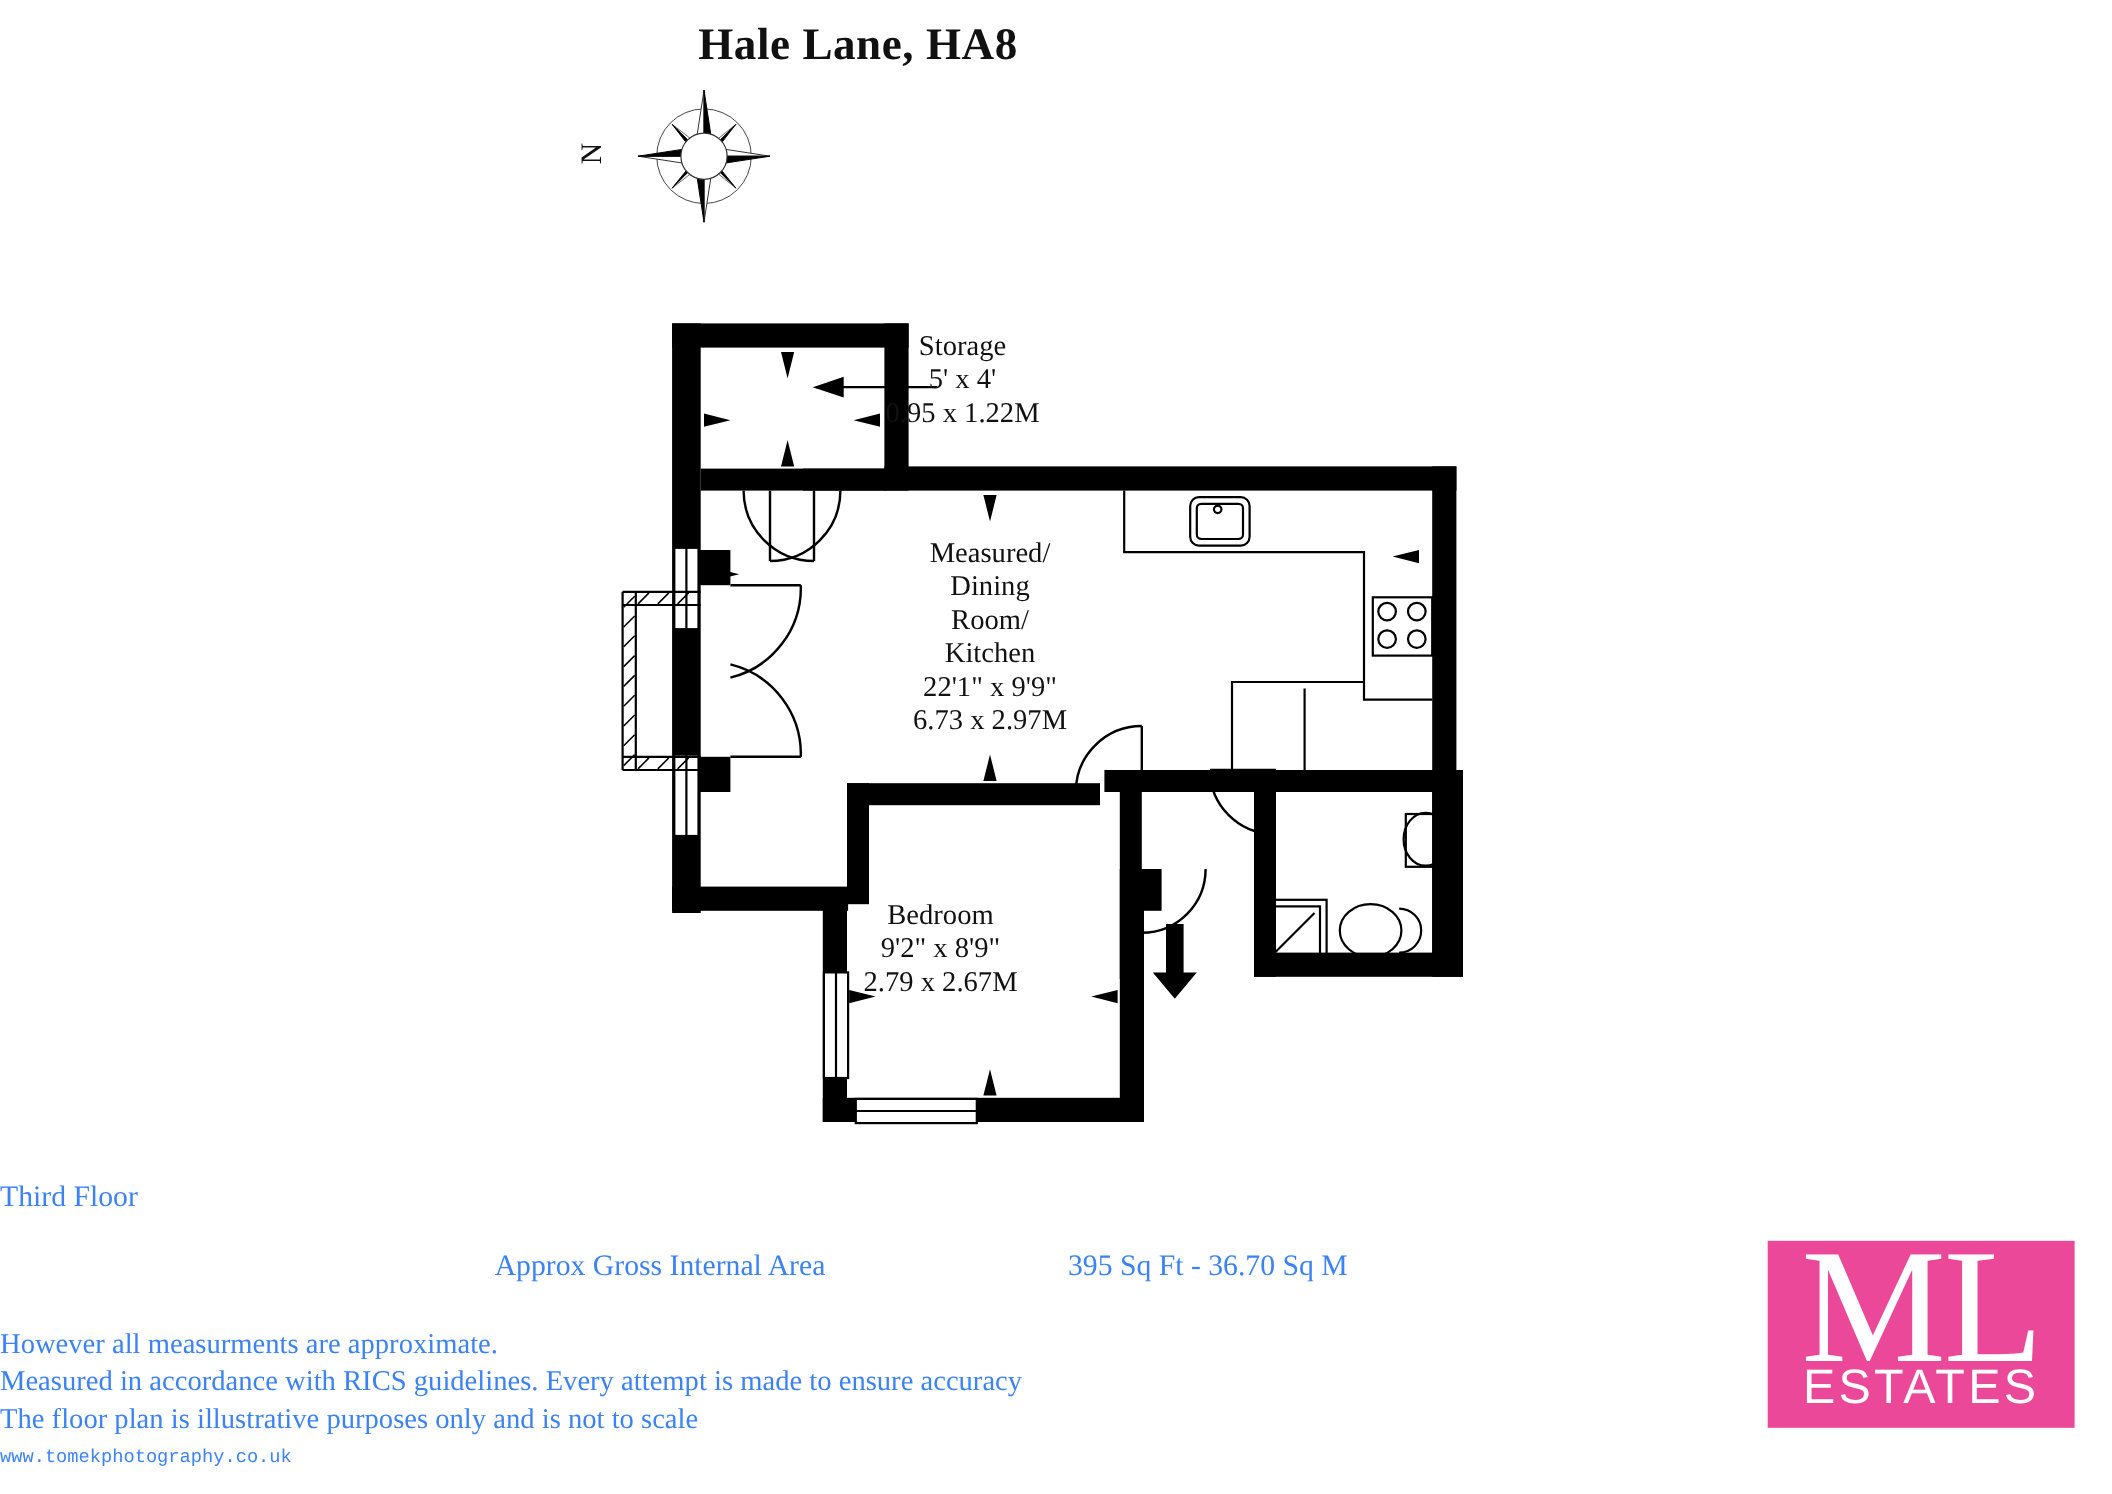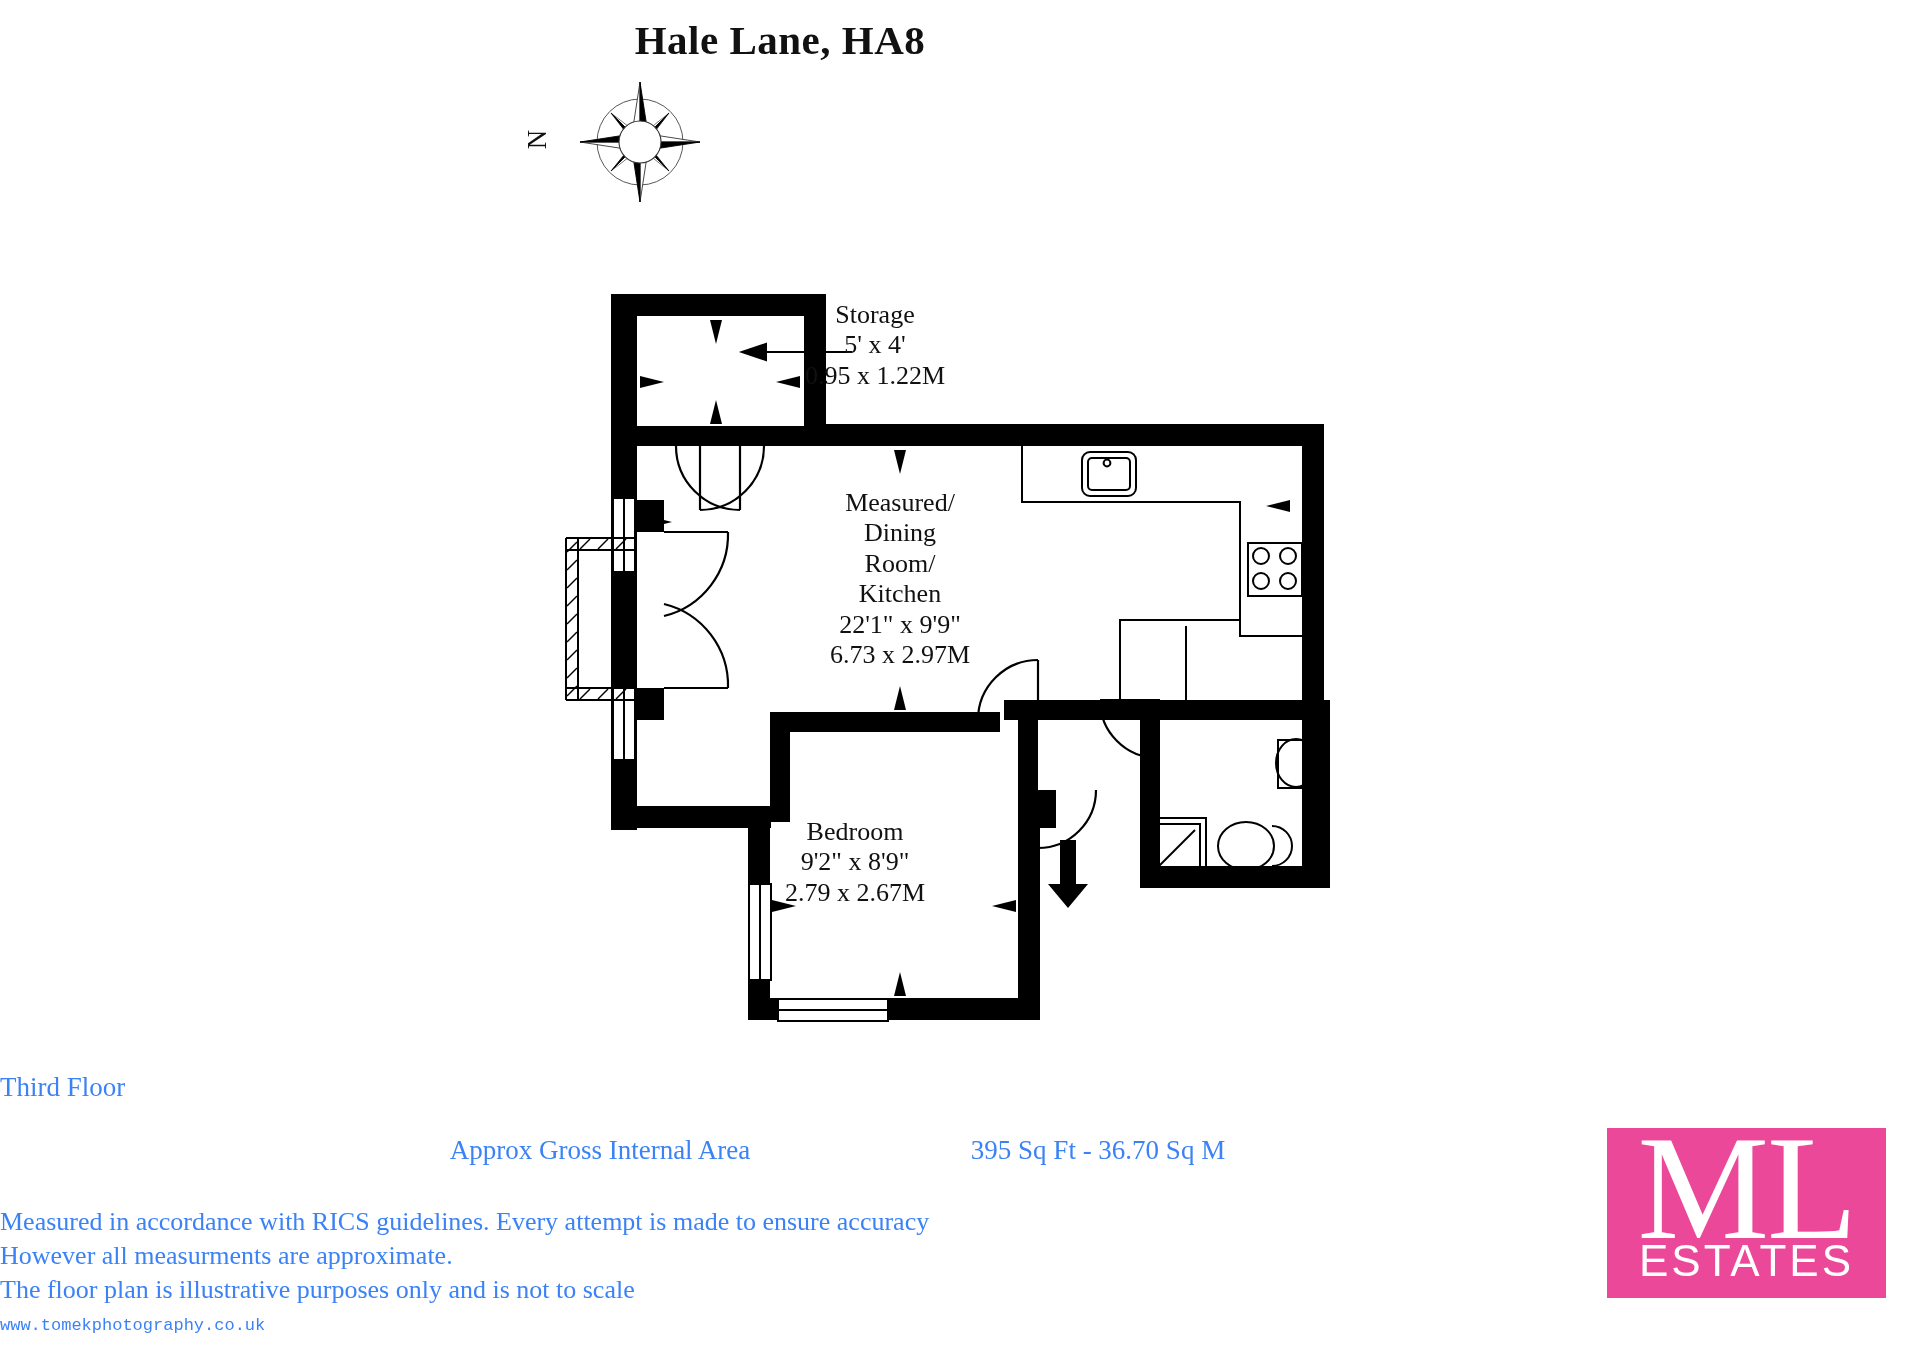--- a/index.html
+++ b/index.html
@@ -423,22 +423,22 @@
     <span class="ln">2.79 x 2.67M</span>
   </div>
 
   <div class="footer">
     <div class="floor-name">Third Floor</div>
     <div class="area-row">
       <span class="area-label">Approx Gross Internal Area</span>
       <span class="area-value">395 Sq Ft  -  36.70 Sq M</span>
     </div>
     <div class="disclaimer">
+      <div>However all measurments are approximate.</div>
       <div>Measured in accordance with RICS guidelines. Every attempt is made to ensure accuracy</div>
-      <div>However all measurments are approximate.</div>
       <div>The floor plan is illustrative purposes only and is not to scale</div>
     </div>
     <div class="website">www.tomekphotography.co.uk</div>
   </div>
 
   <div class="logo">
     <div class="logo-ml">ML</div>
     <div class="logo-estates">ESTATES</div>
   </div>
 

